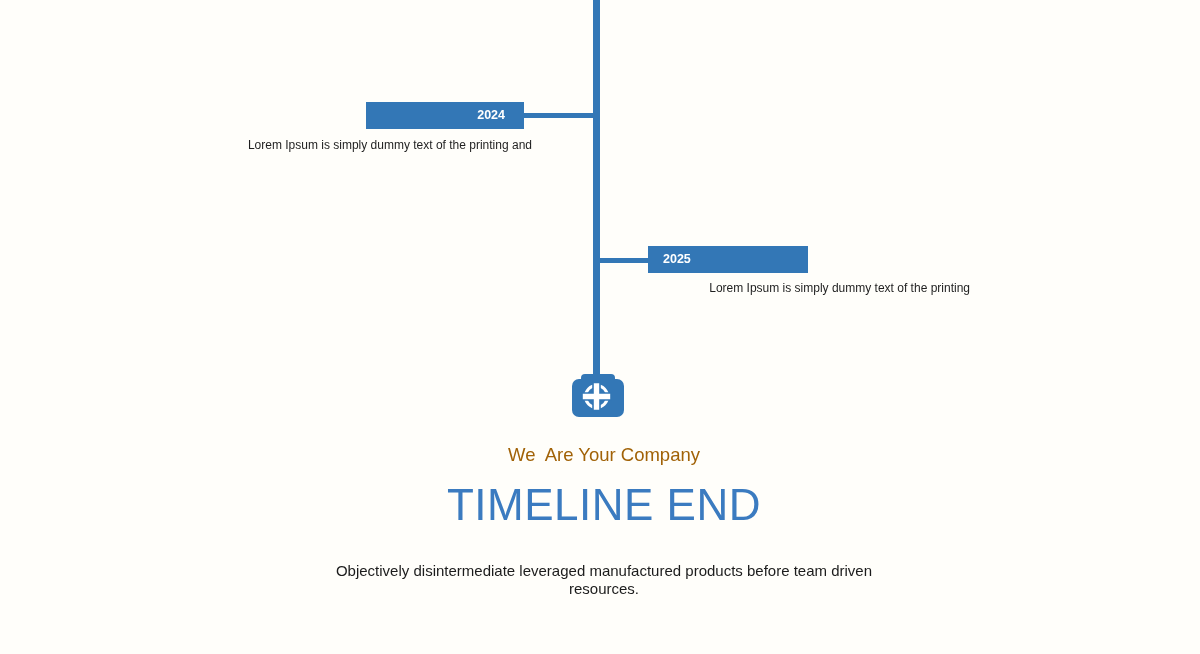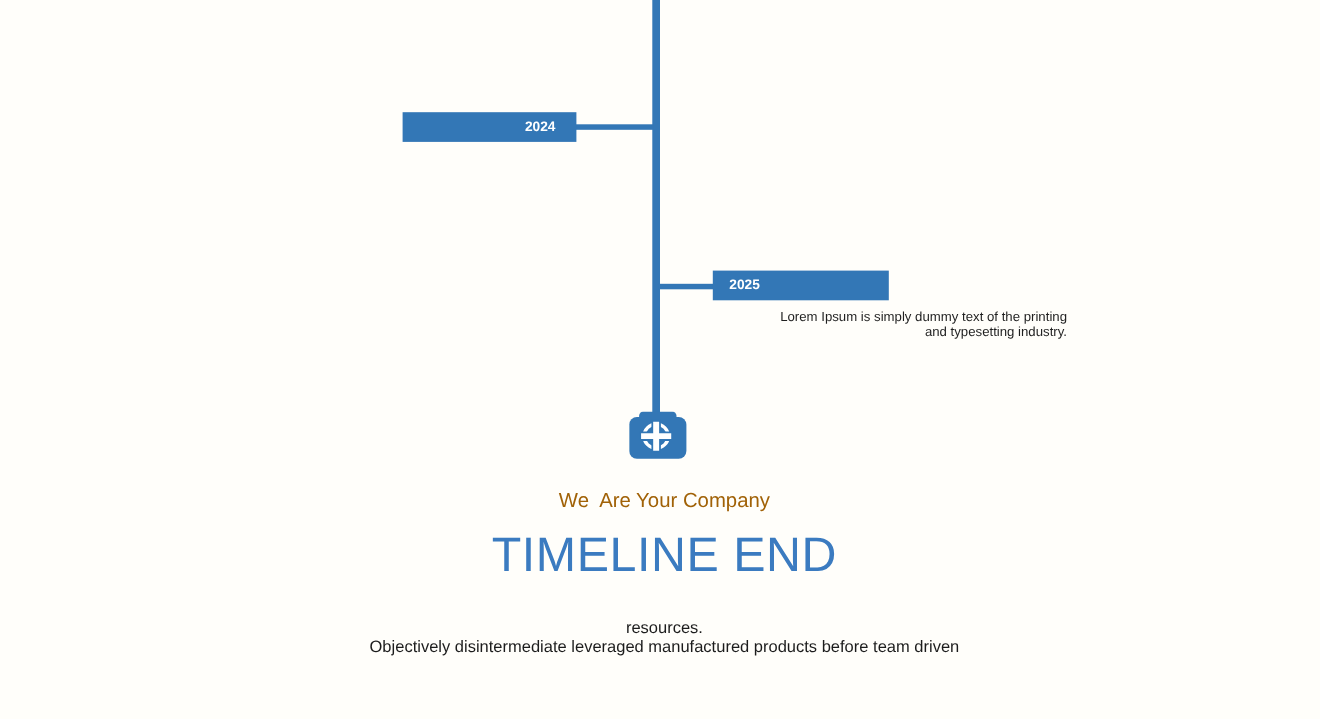--- a/index.html
+++ b/index.html
@@ -40,40 +40,40 @@
 
 <div class="canvas">
 
   <div class="vline"></div>
 
   <div class="conn conn-2024"></div>
   <div class="year-box yb-2024">
     <span>2024</span>
   </div>
   <div class="desc desc-left">
+    <div>Lorem Ipsum is simply dummy text of the printing and</div>
   </div>
 
   <div class="conn conn-2025"></div>
   <div class="year-box yb-2025">
     <span>2025</span>
   </div>
   <div class="desc desc-right">
     <div>Lorem Ipsum is simply dummy text of the printing</div>
-    <div>and typesetting industry.</div>
   </div>
 
   <div class="icon-wrap">
     <svg width="53" height="44" viewBox="0 0 53 44" aria-hidden="true">
       <rect x="9" y="0" width="34" height="12" rx="4" fill="#3377b6"></rect>
       <rect x="0" y="5" width="52" height="38" rx="7" fill="#3377b6"></rect>
       <circle cx="24.5" cy="22.5" r="11" fill="none" stroke="#ffffff" stroke-width="3"></circle>
       <path d="M21 8.5 h7 v10.5 h11 v7 h-11 v10.5 h-7 v-10.5 h-11 v-7 h11 z" fill="#ffffff" stroke="#3377b6" stroke-width="1.6"></path>
     </svg>
   </div>
 
   <div class="tagline">We  Are Your Company</div>
   <div class="title">TIMELINE END</div>
   <div class="subtitle">
+    <div>Objectively disintermediate leveraged manufactured products before team driven</div>
     <div>resources.</div>
-    <div>Objectively disintermediate leveraged manufactured products before team driven</div>
   </div>
 
 </div>
 
 </body></html>

